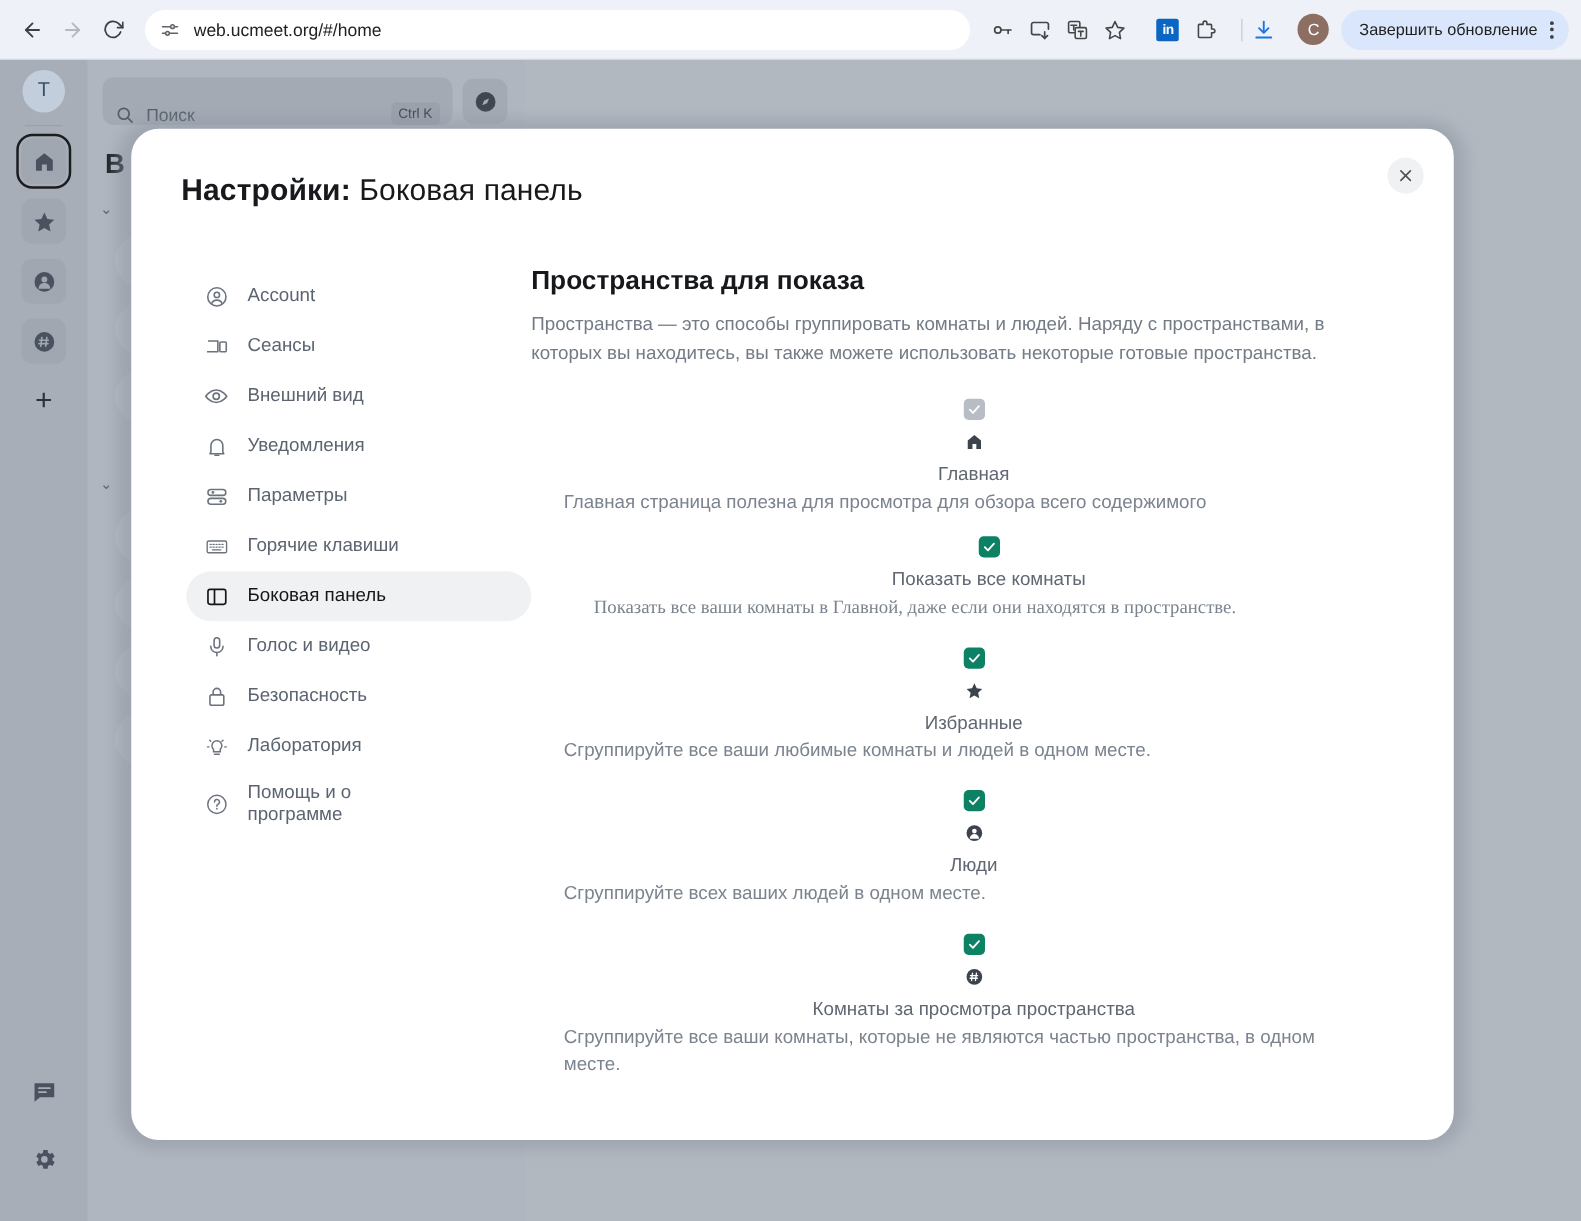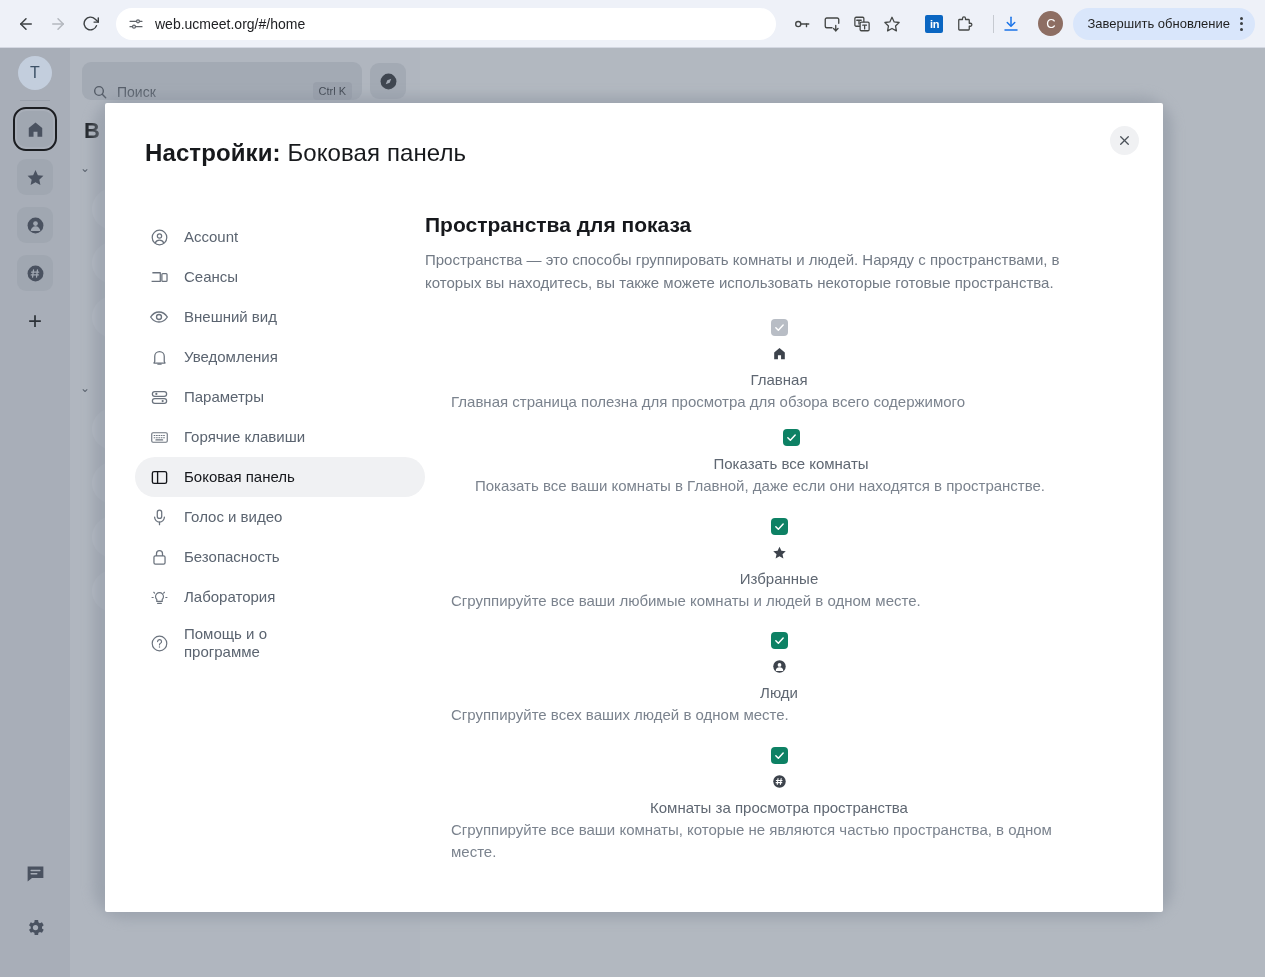--- a/index.html
+++ b/index.html
@@ -136,39 +136,39 @@
   
   .modal-shadow {
     position: absolute; left: 93px; top: 96px;
     width: 1080px; height: 823px;
     background: #8e96a2; opacity: .55;
     border-radius: 32px; filter: blur(6px);
   }
   .modal {
     position: absolute; left: 105px; top: 103px;
     width: 1058px; height: 809px;
-    background: #ffffff; border-radius: 2px;
+    background: #ffffff; border-radius: 22px;
     overflow: hidden;
   }
   .modal-close {
     position: absolute; right: 24px; top: 23px;
     width: 29px; height: 29px; border-radius: 50%;
     background: #f0f1f3; color: #4b5159;
     display: flex; align-items: center; justify-content: center;
     font-size: 15px; line-height: 1;
   }
   .modal-title {
     position: absolute; left: 40px; top: 36px;
     font-size: 24px; color: #17191c; letter-spacing: .1px;
   }
   .modal-title b { font-weight: bold; }
   .modal-title span { font-weight: normal; }
 
   .modal-body { position: absolute; top: 104px; left: 0; right: 0; bottom: 0; display: flex; }
-  .settings-nav { width: 320px; padding: 10px 0 0 30px; }
+  .settings-nav { width: 320px; padding: 10px 0 0 44px; }
   .nav-item {
     display: flex; align-items: center; gap: 15px;
     height: 40px; border-radius: 20px; padding: 0 14px;
     margin-bottom: 0px;
     color: #5b6470; font-size: 15px;
   }
   .nav-item.multiline { height: 52px; align-items: center; }
   .nav-item .ic { width: 20px; height: 20px; display: flex; align-items: center; justify-content: center; flex: none; color: #6b737e; }
   .nav-item.selected { background: #f0f1f3; color: #14161a; }
   .nav-item.selected .ic { color: #14161a; }
@@ -184,21 +184,21 @@
   .cbx {
     width: 17px; height: 17px; border-radius: 4px; flex: none;
     display: flex; align-items: center; justify-content: center;
     color: #ffffff;
   }
   .cbx.on { background: #0d8164; }
   .cbx.off { background: #b8bdc5; }
   .opt-ic { width: 17px; height: 17px; display: flex; align-items: center; justify-content: center; color: #3d434c; flex: none; }
   .opt-lbl { font-size: 15px; color: #5f6772; }
   .opt-desc { font-size: 15px; color: #7b838e; line-height: 1.5; margin-top: 3px; margin-left: 26px; max-width: 640px; }
-  .opt-row.nested .opt-desc { margin-left: 26px; }
+  .opt-row.nested .opt-desc { margin-left: 26px; font-family: Liberation Serif, serif; }
 </style>
 </head>
 <body>
 
 <div class="browser-bar">
   <div class="nav-btn">
     <svg width="18" height="18" viewBox="0 0 24 24" fill="none" stroke="currentColor" stroke-width="2" stroke-linecap="round" stroke-linejoin="round">
         <line x1="19" y1="12" x2="5" y2="12"></line>
         <polyline points="12 19 5 12 12 5"></polyline>
       </svg>

